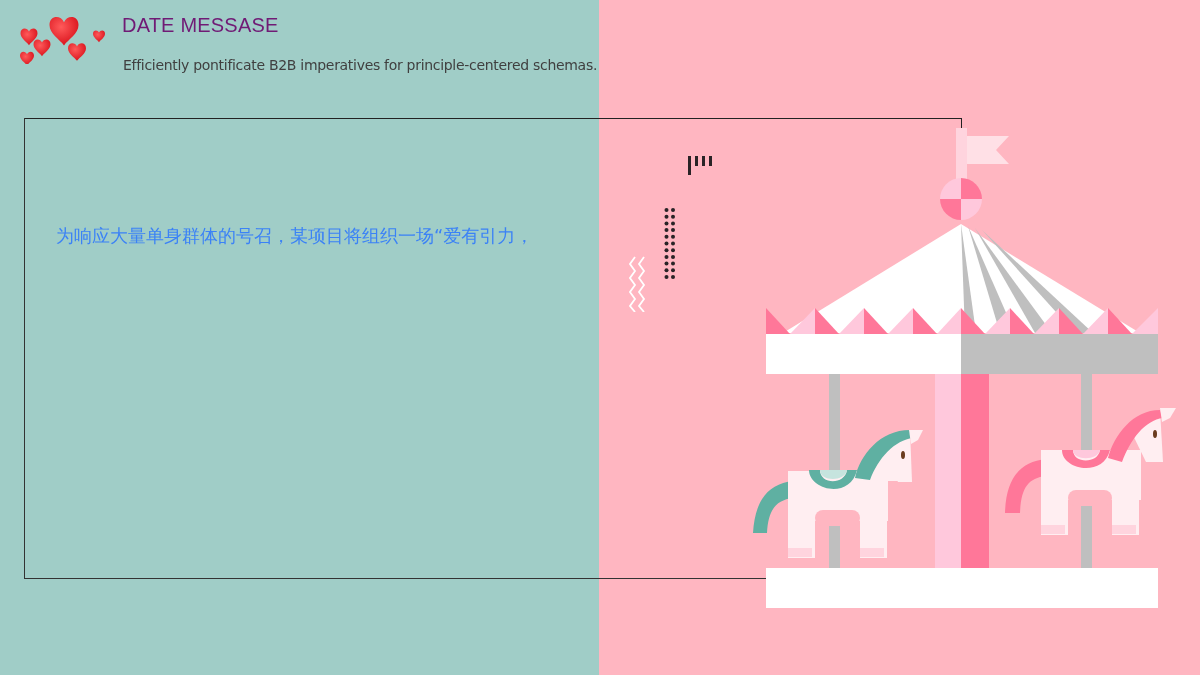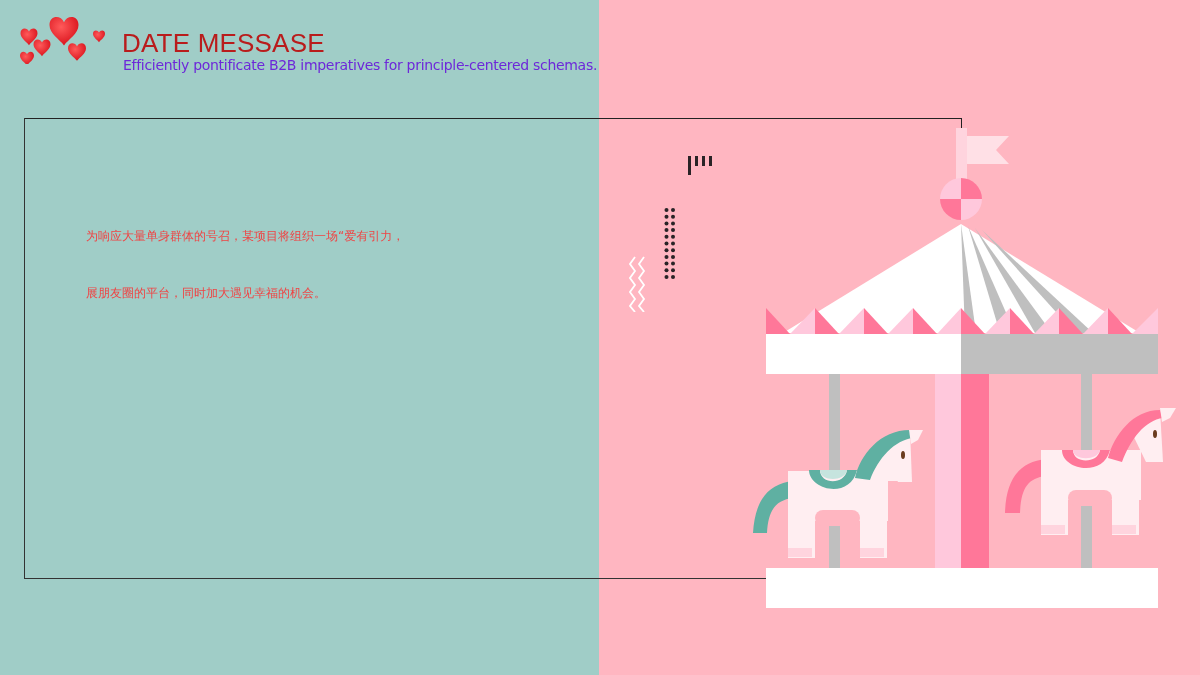--- a/index.html
+++ b/index.html
@@ -4,30 +4,30 @@
   <style>
     * { margin: 0; padding: 0; box-sizing: border-box; }
     html, body { width: 1200px; height: 675px; overflow: hidden; }
     body { position: relative; font-family: "DejaVu Sans", "Liberation Sans", sans-serif; }
 
     .bg-left { position: absolute; left: 0; top: 0; width: 599px; height: 675px; background: #A0CDC7; }
     .bg-right { position: absolute; left: 599px; top: 0; width: 601px; height: 675px; background: #FFB6C1; }
 
     .hearts { position: absolute; left: 14px; top: 12px; width: 100px; height: 52px; }
 
-    .title { position: absolute; left: 122px; top: 28px; font-size: 26px; color: #b91c1c; letter-spacing: 0.2px; font-family: "Liberation Sans", sans-serif; white-space: nowrap; }
-    .subtitle { position: absolute; left: 123px; top: 57px; font-size: 14px; color: #6d28d9; white-space: nowrap; font-family: "DejaVu Sans", sans-serif; letter-spacing: -0.3px; }
+    .title { position: absolute; left: 122px; top: 14px; font-size: 20px; color: #701a75; letter-spacing: 0.2px; font-family: "Liberation Sans", sans-serif; white-space: nowrap; }
+    .subtitle { position: absolute; left: 123px; top: 57px; font-size: 14px; color: #404040; white-space: nowrap; font-family: "DejaVu Sans", sans-serif; letter-spacing: -0.3px; }
 
     .frame-top { position: absolute; left: 24px; top: 118px; width: 938px; height: 1px; background: #222; }
     .frame-left { position: absolute; left: 24px; top: 118px; width: 1px; height: 461px; background: #333; }
     .frame-bottom { position: absolute; left: 24px; top: 578px; width: 742px; height: 1px; background: #333; }
     .frame-right { position: absolute; left: 961px; top: 118px; width: 1px; height: 10px; background: #222; }
 
     .body-text { position: absolute; left: 56px; top: 222px; width: 540px; }
-    .body-text p { font-size: 12px; color: #ef4444; height: 56.5px; line-height: 28px; white-space: nowrap; font-family: "DejaVu Sans", sans-serif; margin-left: 30px; }
+    .body-text p { font-size: 18px; color: #3b82f6; height: 56.5px; line-height: 28px; white-space: nowrap; font-family: "DejaVu Sans", sans-serif; }
 
     .deco { position: absolute; }
   </style>
 </head>
 <body>
 
 <div class="bg-left"></div>
 <div class="bg-right"></div>
 
 <svg class="hearts" viewBox="0 0 100 52">
@@ -49,21 +49,20 @@
 <div class="title">DATE MESSASE</div>
 <div class="subtitle">Efficiently pontificate B2B imperatives for principle-centered schemas.</div>
 
 <div class="frame-top"></div>
 <div class="frame-left"></div>
 <div class="frame-bottom"></div>
 <div class="frame-right"></div>
 
 <div class="body-text">
   <p>为响应大量单身群体的号召，某项目将组织一场“爱有引力，</p>
-  <p>展朋友圈的平台，同时加大遇见幸福的机会。</p>
 </div>
 
 <svg class="deco" style="left:688px;top:155px;width:26px;height:22px;" viewBox="0 0 26 22">
   <rect x="0" y="1" width="3" height="19" fill="#2a2326"></rect>
   <rect x="7" y="1" width="3" height="10" fill="#2a2326"></rect>
   <rect x="14" y="1" width="3" height="10" fill="#2a2326"></rect>
   <rect x="21" y="1" width="3" height="10" fill="#2a2326"></rect>
 </svg>
 
 <svg class="deco" style="left:663px;top:207px;width:14px;height:74px;" viewBox="0 0 14 74">

